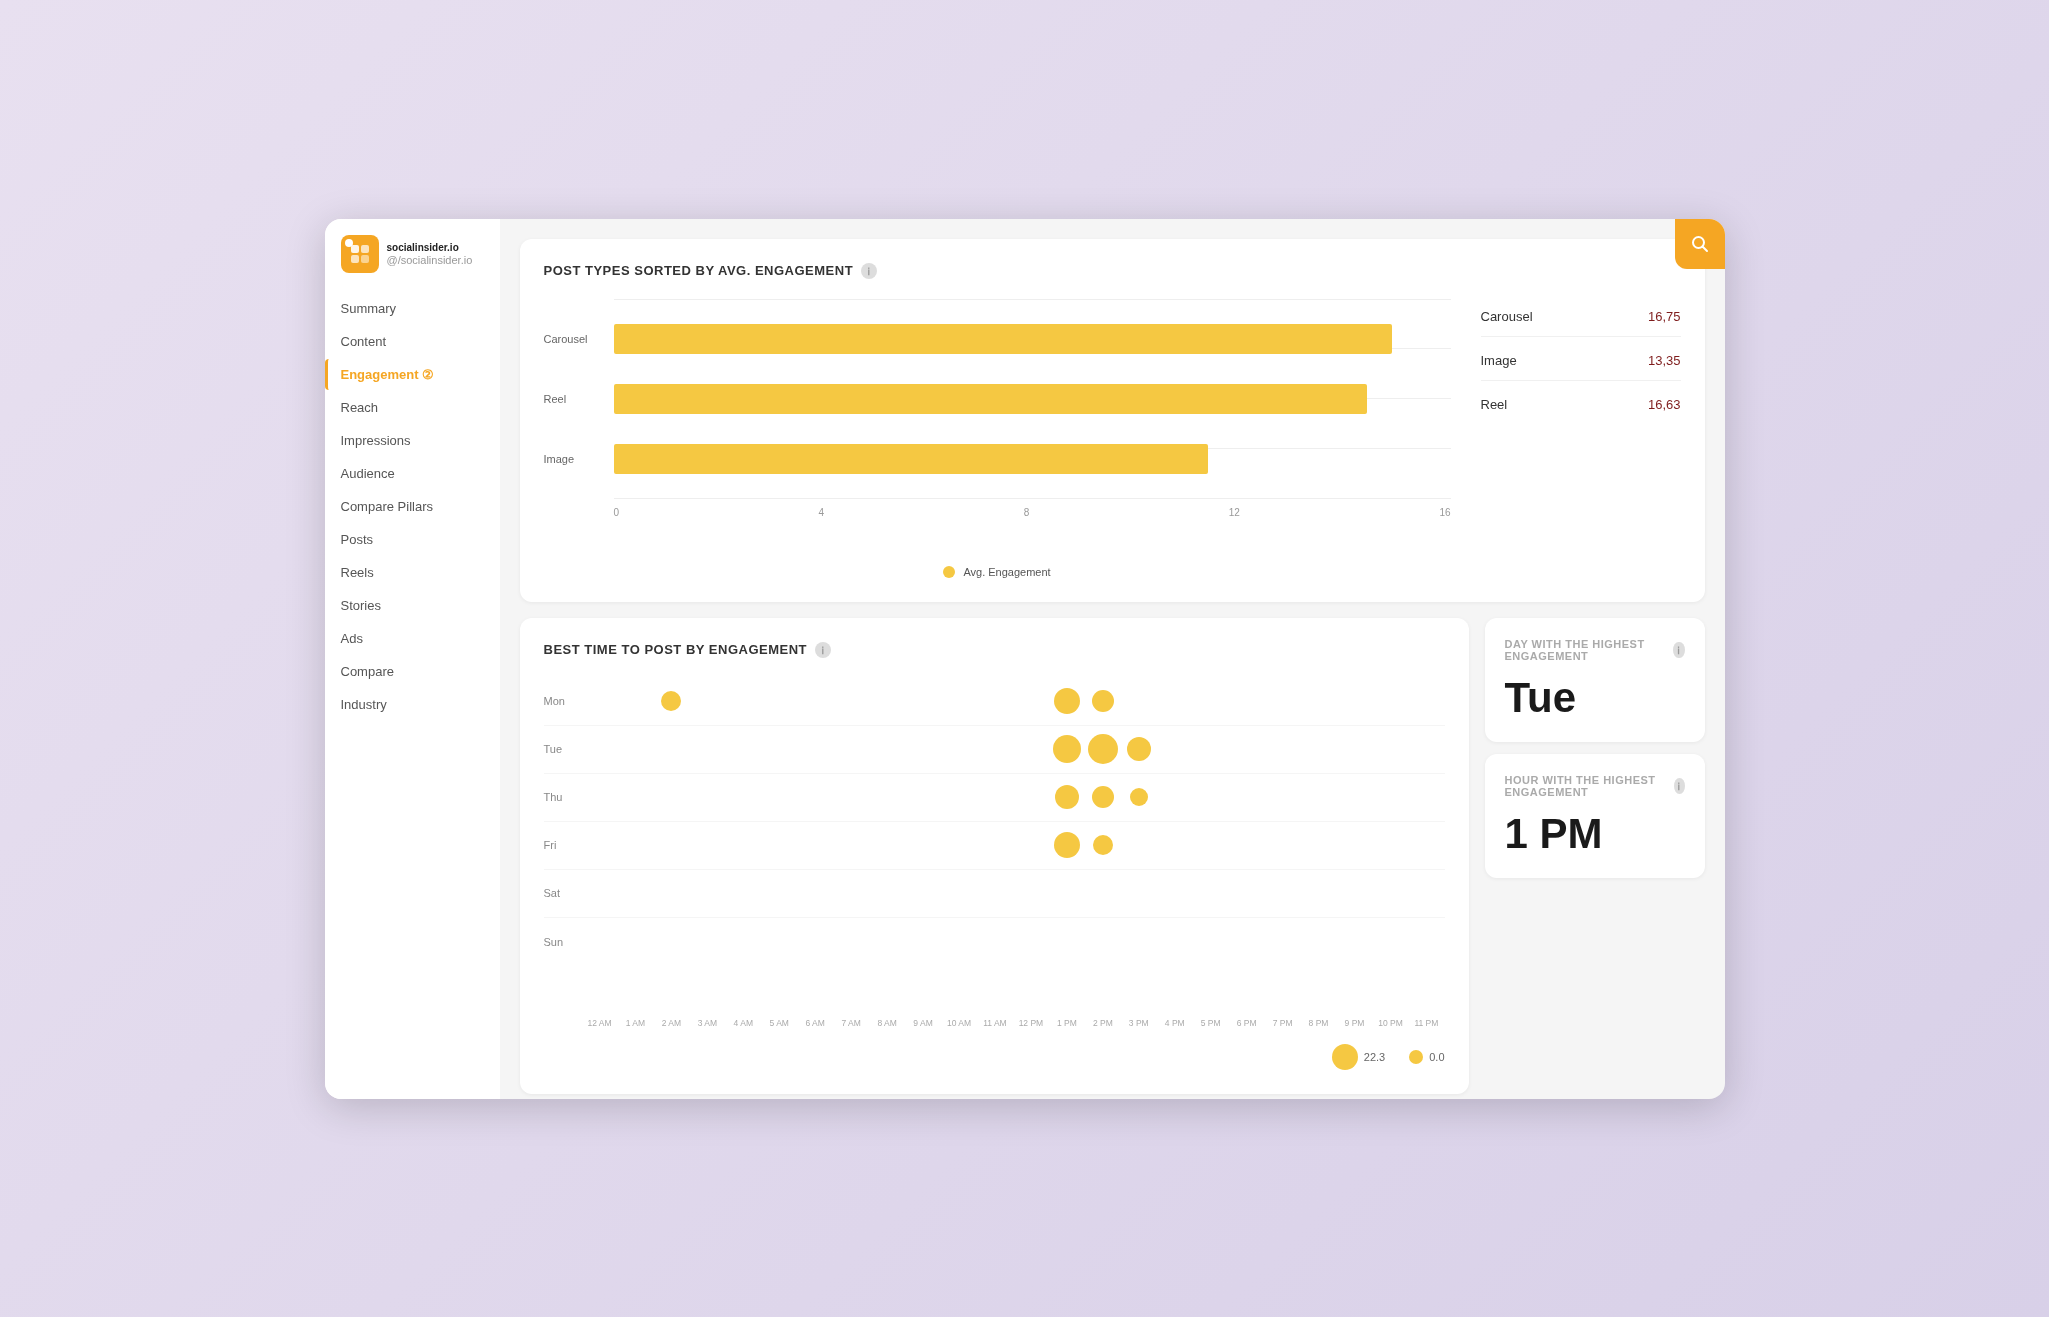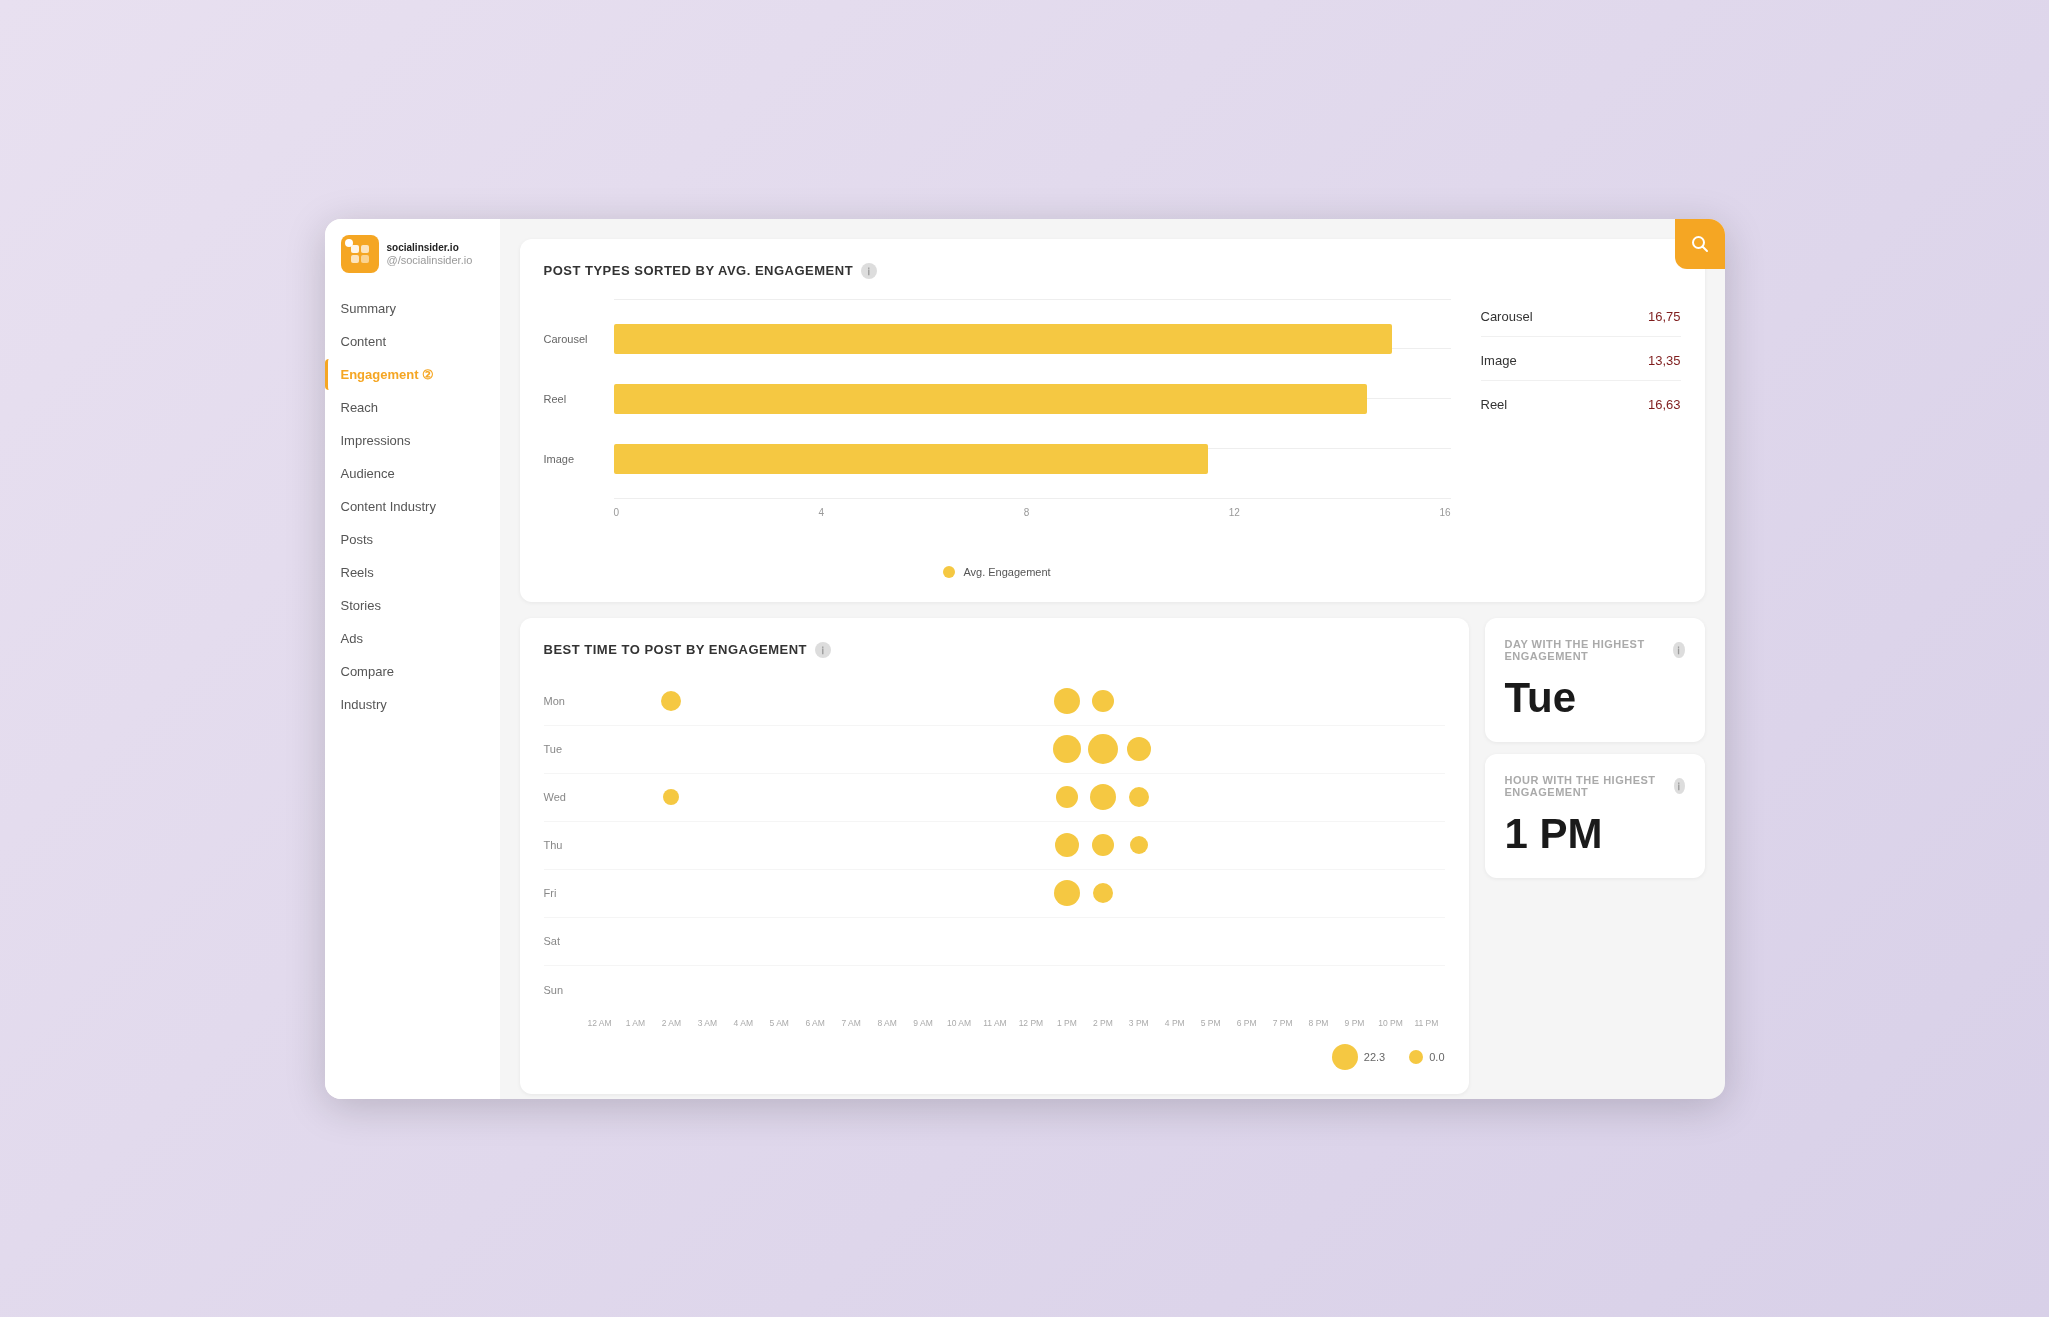--- a/index.html
+++ b/index.html
@@ -364,21 +364,21 @@
         <span class="logo-handle">@/socialinsider.io</span>
       </div>
     </div>
     <nav class="sidebar-nav">
       <div class="nav-item">Summary</div>
       <div class="nav-item">Content</div>
       <div class="nav-item active">Engagement ②</div>
       <div class="nav-item">Reach</div>
       <div class="nav-item">Impressions</div>
       <div class="nav-item">Audience</div>
-      <div class="nav-item">Content Industry</div>
+      <div class="nav-item">Compare Pillars</div>
       <div class="nav-item">Posts</div>
       <div class="nav-item">Reels</div>
       <div class="nav-item">Stories</div>
       <div class="nav-item">Ads</div>
       <div class="nav-item">Compare</div>
       <div class="nav-item">Industry</div>
     </nav>
   </div>
 
   <div class="main-wrapper">
@@ -472,29 +472,20 @@
                     <div class="bubble" style="width: 26px; height: 26px; left: 56.25%;"></div>
                     <div class="bubble" style="width: 22px; height: 22px; left: 60.4167%;"></div>
                   </div>
                 </div>
                 <div class="bubble-row">
                   <span class="day-label">Tue</span>
                   <div class="bubble-cells">
                     <div class="bubble" style="width: 28px; height: 28px; left: 56.25%;"></div>
                     <div class="bubble" style="width: 30px; height: 30px; left: 60.4167%;"></div>
                     <div class="bubble" style="width: 24px; height: 24px; left: 64.5833%;"></div>
-                  </div>
-                </div>
-                <div class="bubble-row">
-                  <span class="day-label">Wed</span>
-                  <div class="bubble-cells">
-                    <div class="bubble" style="width: 16px; height: 16px; left: 10.4167%;"></div>
-                    <div class="bubble" style="width: 22px; height: 22px; left: 56.25%;"></div>
-                    <div class="bubble" style="width: 26px; height: 26px; left: 60.4167%;"></div>
-                    <div class="bubble" style="width: 20px; height: 20px; left: 64.5833%;"></div>
                   </div>
                 </div>
                 <div class="bubble-row">
                   <span class="day-label">Thu</span>
                   <div class="bubble-cells">
                     <div class="bubble" style="width: 24px; height: 24px; left: 56.25%;"></div>
                     <div class="bubble" style="width: 22px; height: 22px; left: 60.4167%;"></div>
                     <div class="bubble" style="width: 18px; height: 18px; left: 64.5833%;"></div>
                   </div>
                 </div>

